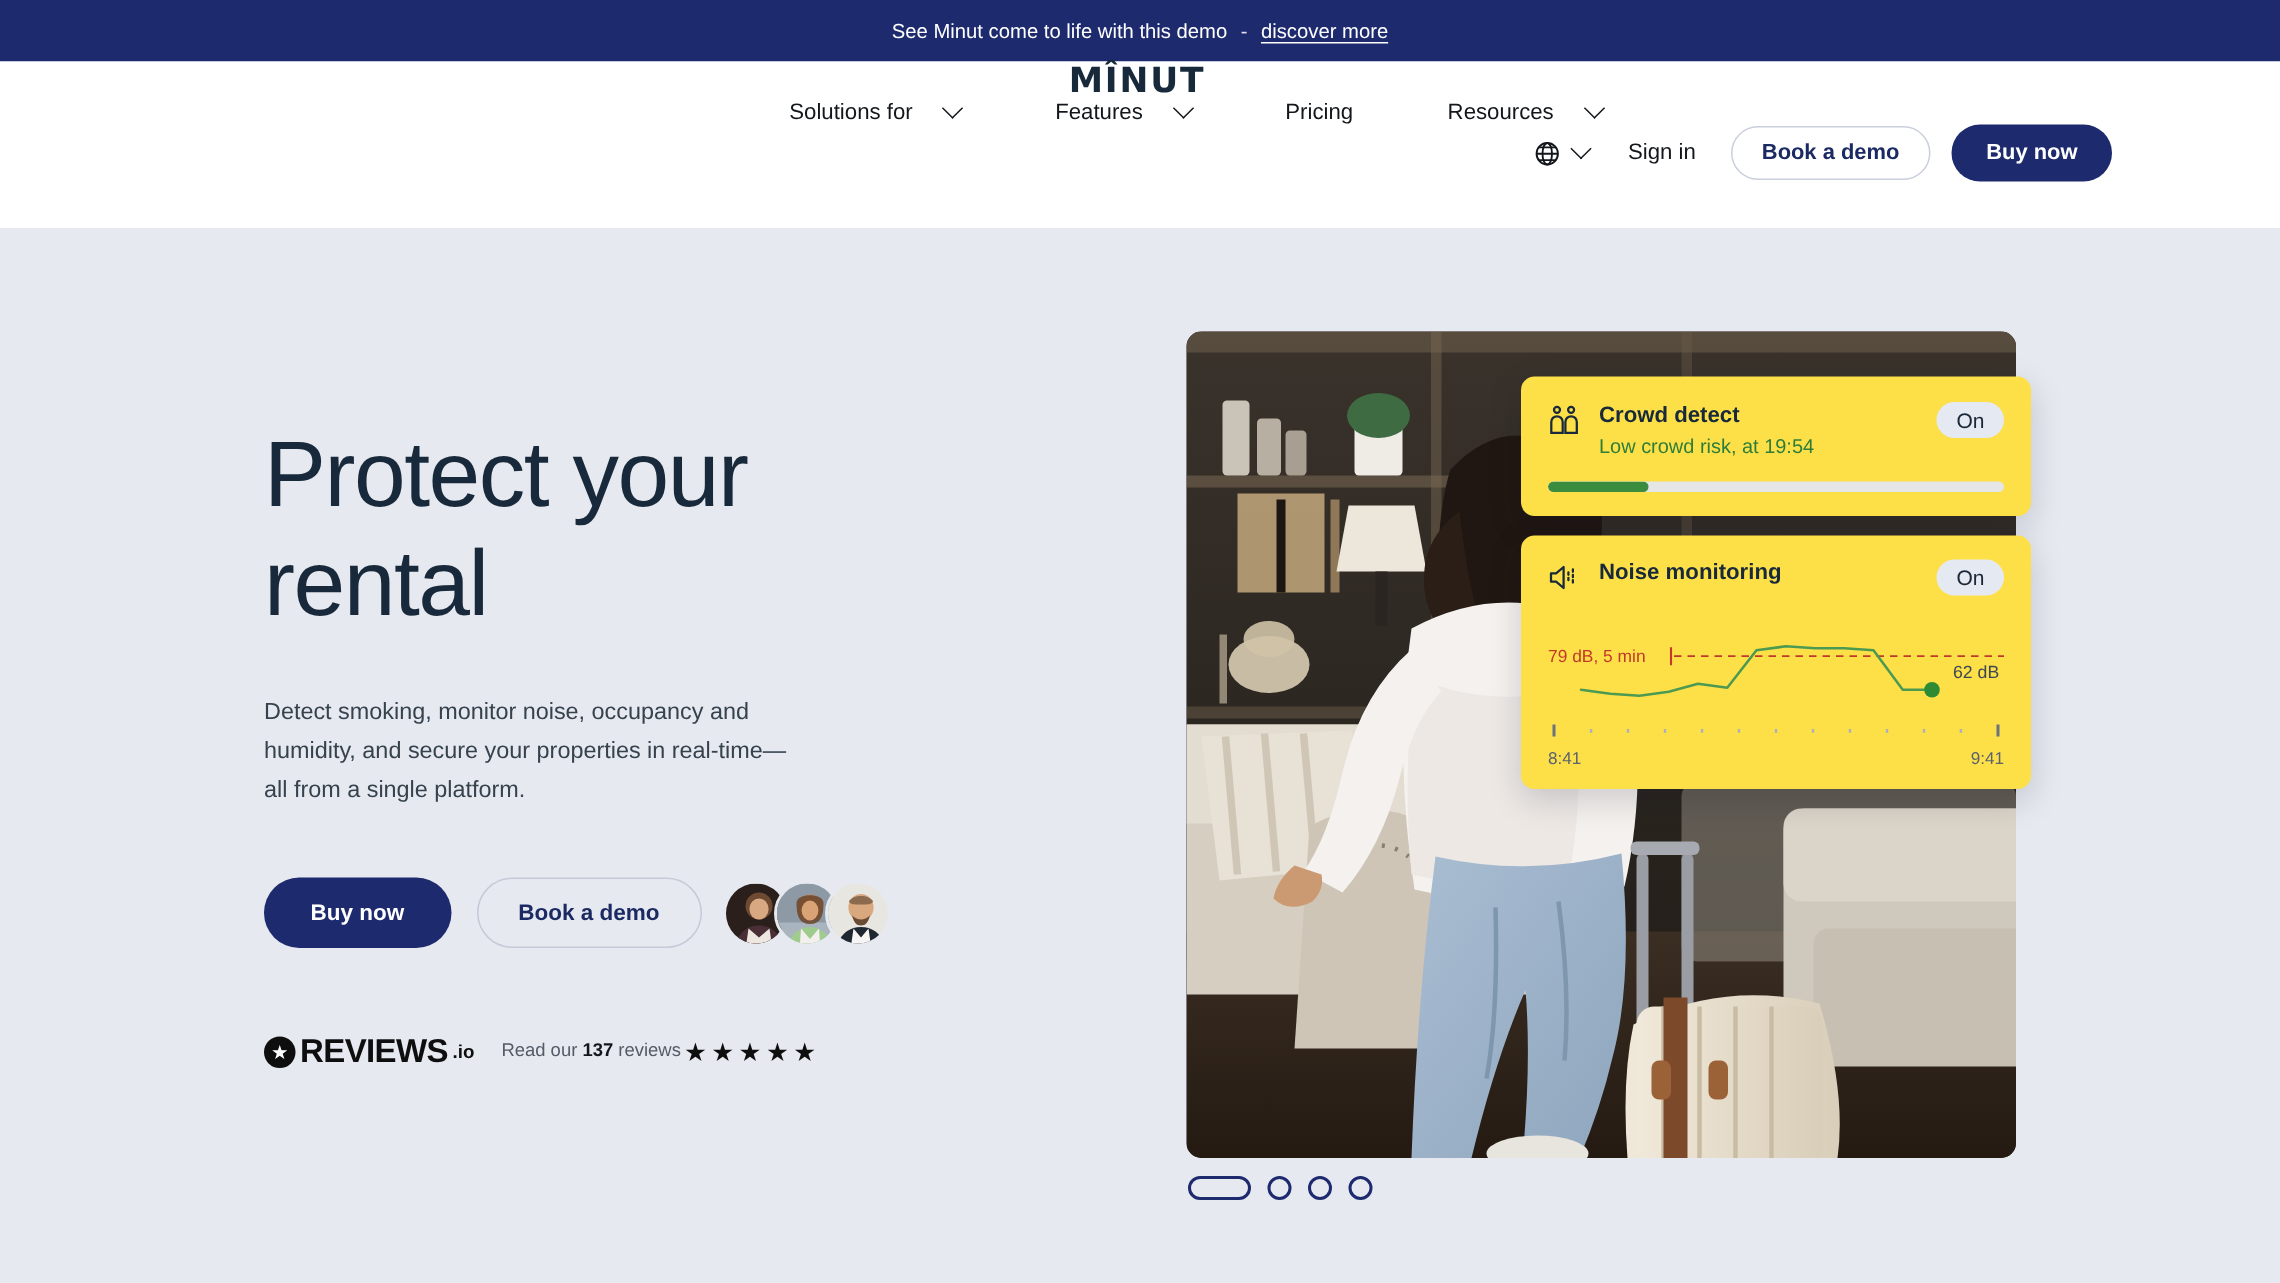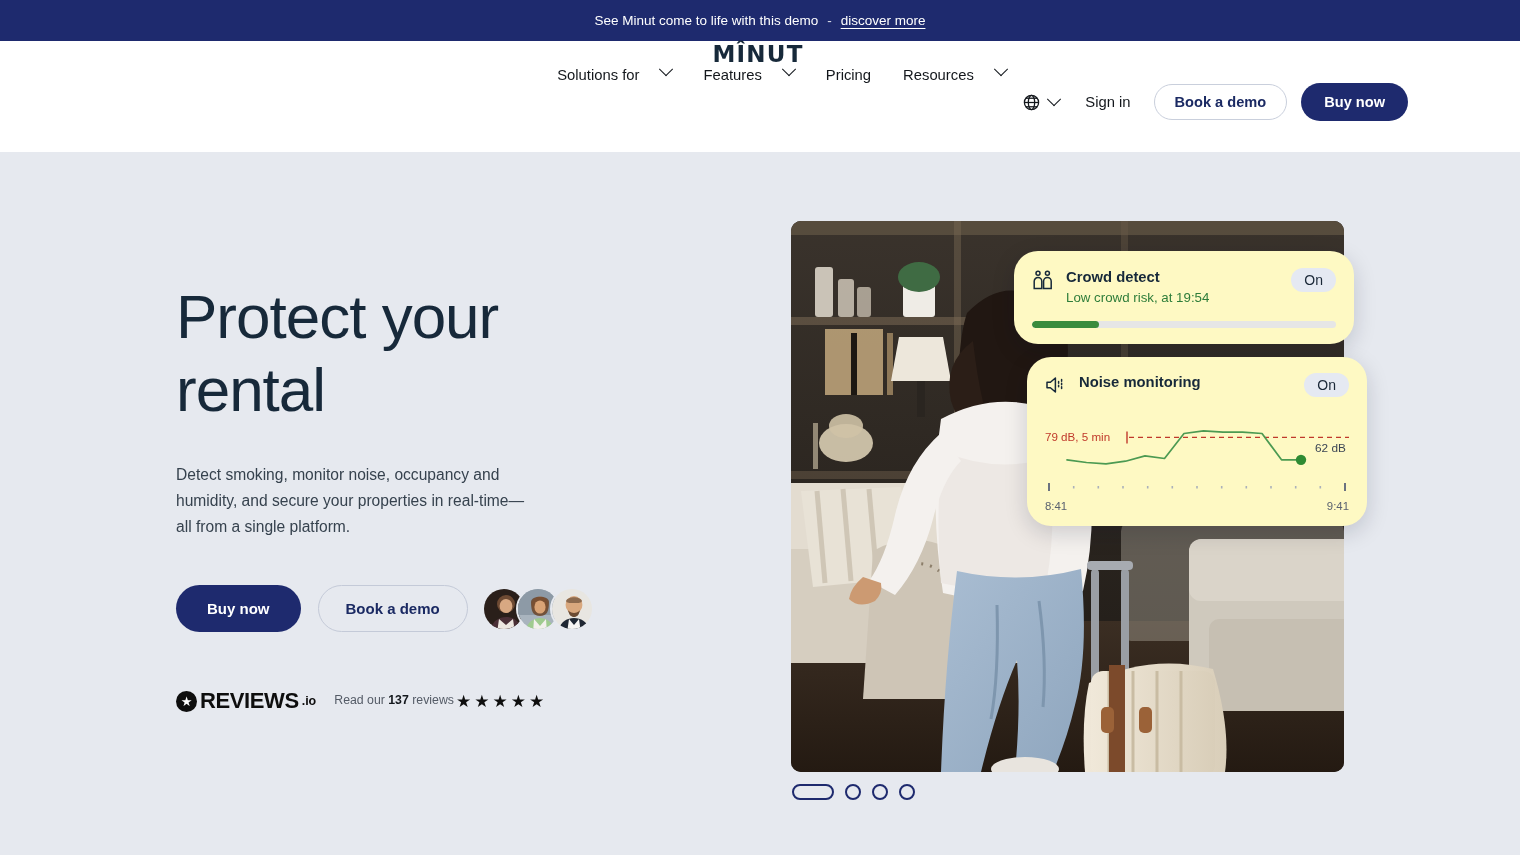--- a/index.html
+++ b/index.html
@@ -39,23 +39,23 @@
     color: #17293A;
     position: relative;
     font-family: "DejaVu Sans", sans-serif;
     user-select: none;
   }
   .nav {
     display: flex; align-items: center; gap: 32px;
     margin-left: 47px;
   }
   .nav-item {
-    display: flex; align-items: flex-start; gap: 22px;
+    display: flex; align-items: center; gap: 22px;
     font-size: 14.8px; color: #13171C; font-weight: 400;
-    cursor: pointer; white-space: nowrap;
+    cursor: pointer; white-space: nowrap; margin-left: 31px;
   }
   .chev {
     width: 10px; height: 10px;
     border-right: 1.8px solid #13171C;
     border-bottom: 1.8px solid #13171C;
     transform: rotate(45deg) translate(-2px,-2px);
   }
   .header-right {
     margin-left: auto;
     display: flex; align-items: center; gap: 0;
@@ -169,31 +169,31 @@
     border-radius: 10px;
     overflow: hidden;
     position: relative;
     background: #2E2823;
   }
   .photo svg { display: block; width: 100%; height: 100%; }
 
   
   .card {
     position: absolute;
-    background: #fef9c3;
-    border-radius: 24px;
+    background: #fde047;
+    border-radius: 9px;
     box-shadow: 0 7px 22px rgba(10,20,40,.17);
     z-index: 5;
   }
   .card-crowd {
     left: 223px; top: 30px; width: 340px;
     padding: 17px 18px 16px 18px;
   }
   .card-noise {
-    left: 236px; top: 136px; width: 340px;
+    left: 223px; top: 136px; width: 340px;
     padding: 16px 18px 14px 18px;
   }
   .card-head {
     display: flex; align-items: flex-start; gap: 12px;
   }
   .card-icon { width: 22px; flex: 0 0 22px; padding-top: 2px; }
   .card-icon svg { display:block; }
   .card-titles { flex: 1; }
   .card-title {
     font-size: 14.8px; font-weight: 700; color: #17293A; line-height: 1.3;

